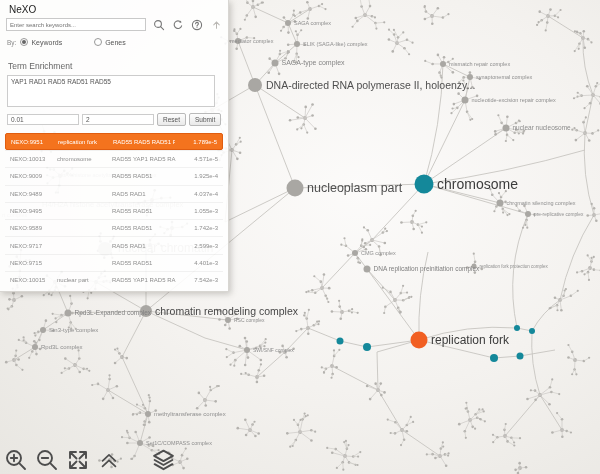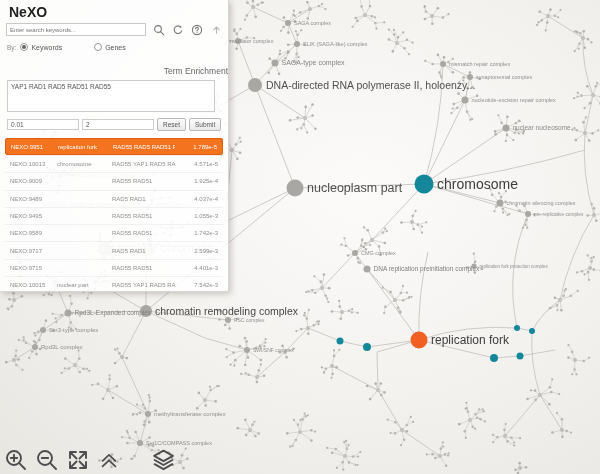--- a/index.html
+++ b/index.html
@@ -7,32 +7,32 @@
        font-family:"Liberation Sans",sans-serif;
        background:radial-gradient(ellipse at 60% 40%, #fcfbfa 0%, #f4f2ef 50%, #e8e6e1 100%);}
   #graph{position:absolute;left:0;top:0;}
   #graph text{font-family:"Liberation Sans",sans-serif;}
 
   
   .panel{position:absolute;left:0;top:0;width:228px;height:291px;
          background:rgba(255,255,255,0.87);
          border-right:1px solid #d8d6d2;border-bottom:1px solid #d8d6d2;
          box-shadow:2px 2px 6px rgba(80,75,70,.28);z-index:5;}
-  .panel-title{font-size:14px;font-weight:bold;color:#222;padding:4px 0 0 9px;}
+  .panel-title{font-size:10px;font-weight:normal;color:#222;padding:4px 0 0 9px;}
   .search-row{display:flex;align-items:center;margin:3px 6px 0 6px;gap:7px;}
   .search-input{width:134px;height:9px;font-size:6px;padding:1px 3px;border:1px solid #c9c9c9;
                 color:#555;background:#fff;outline:none;font-family:"Liberation Sans",sans-serif;}
   .icon-btn{width:12px;height:12px;padding:0;border:none;background:transparent;cursor:pointer;
             display:flex;align-items:center;justify-content:center;}
   .by-row{display:flex;align-items:center;margin:7px 0 0 7px;font-size:6.5px;color:#888;gap:4px;}
   .radio{display:inline-flex;align-items:center;gap:3px;color:#555;font-size:7px;cursor:pointer;}
   .radio.second{margin-left:28px;}
   .rb{width:6px;height:6px;border:1px solid #999;border-radius:50%;display:inline-block;background:#fff;position:relative;}
   .rb.checked::after{content:"";position:absolute;left:1px;top:1px;width:4px;height:4px;border-radius:50%;background:#666;}
-  .enrich-heading{margin:15px 0 0 8px;font-size:8.5px;color:#666;text-align:right;}
+  .enrich-heading{margin:15px 0 0 8px;font-size:8.5px;color:#666;}
   .gene-input{display:block;margin:4px 7px 0 7px;width:200px;height:26px;border:1px solid #ccc;
               font-size:6.5px;color:#555;resize:none;background:#fff;outline:none;
               font-family:"Liberation Sans",sans-serif;padding:2px 3px;}
   .controls-row{display:flex;align-items:center;margin:6px 7px 0 7px;gap:3px;}
   .num-input{width:64px;height:9px;font-size:6.5px;border:1px solid #ccc;color:#555;padding:0 3px;
              font-family:"Liberation Sans",sans-serif;}
   .btn{font-size:6.5px;color:#555;padding:2px 5px;border:1px solid #b9b9b9;border-radius:2px;
        background:linear-gradient(#fdfdfd,#e9e9e9);cursor:pointer;font-family:"Liberation Sans",sans-serif;}
   
   .results{margin:7px 5px 0 5px;}

